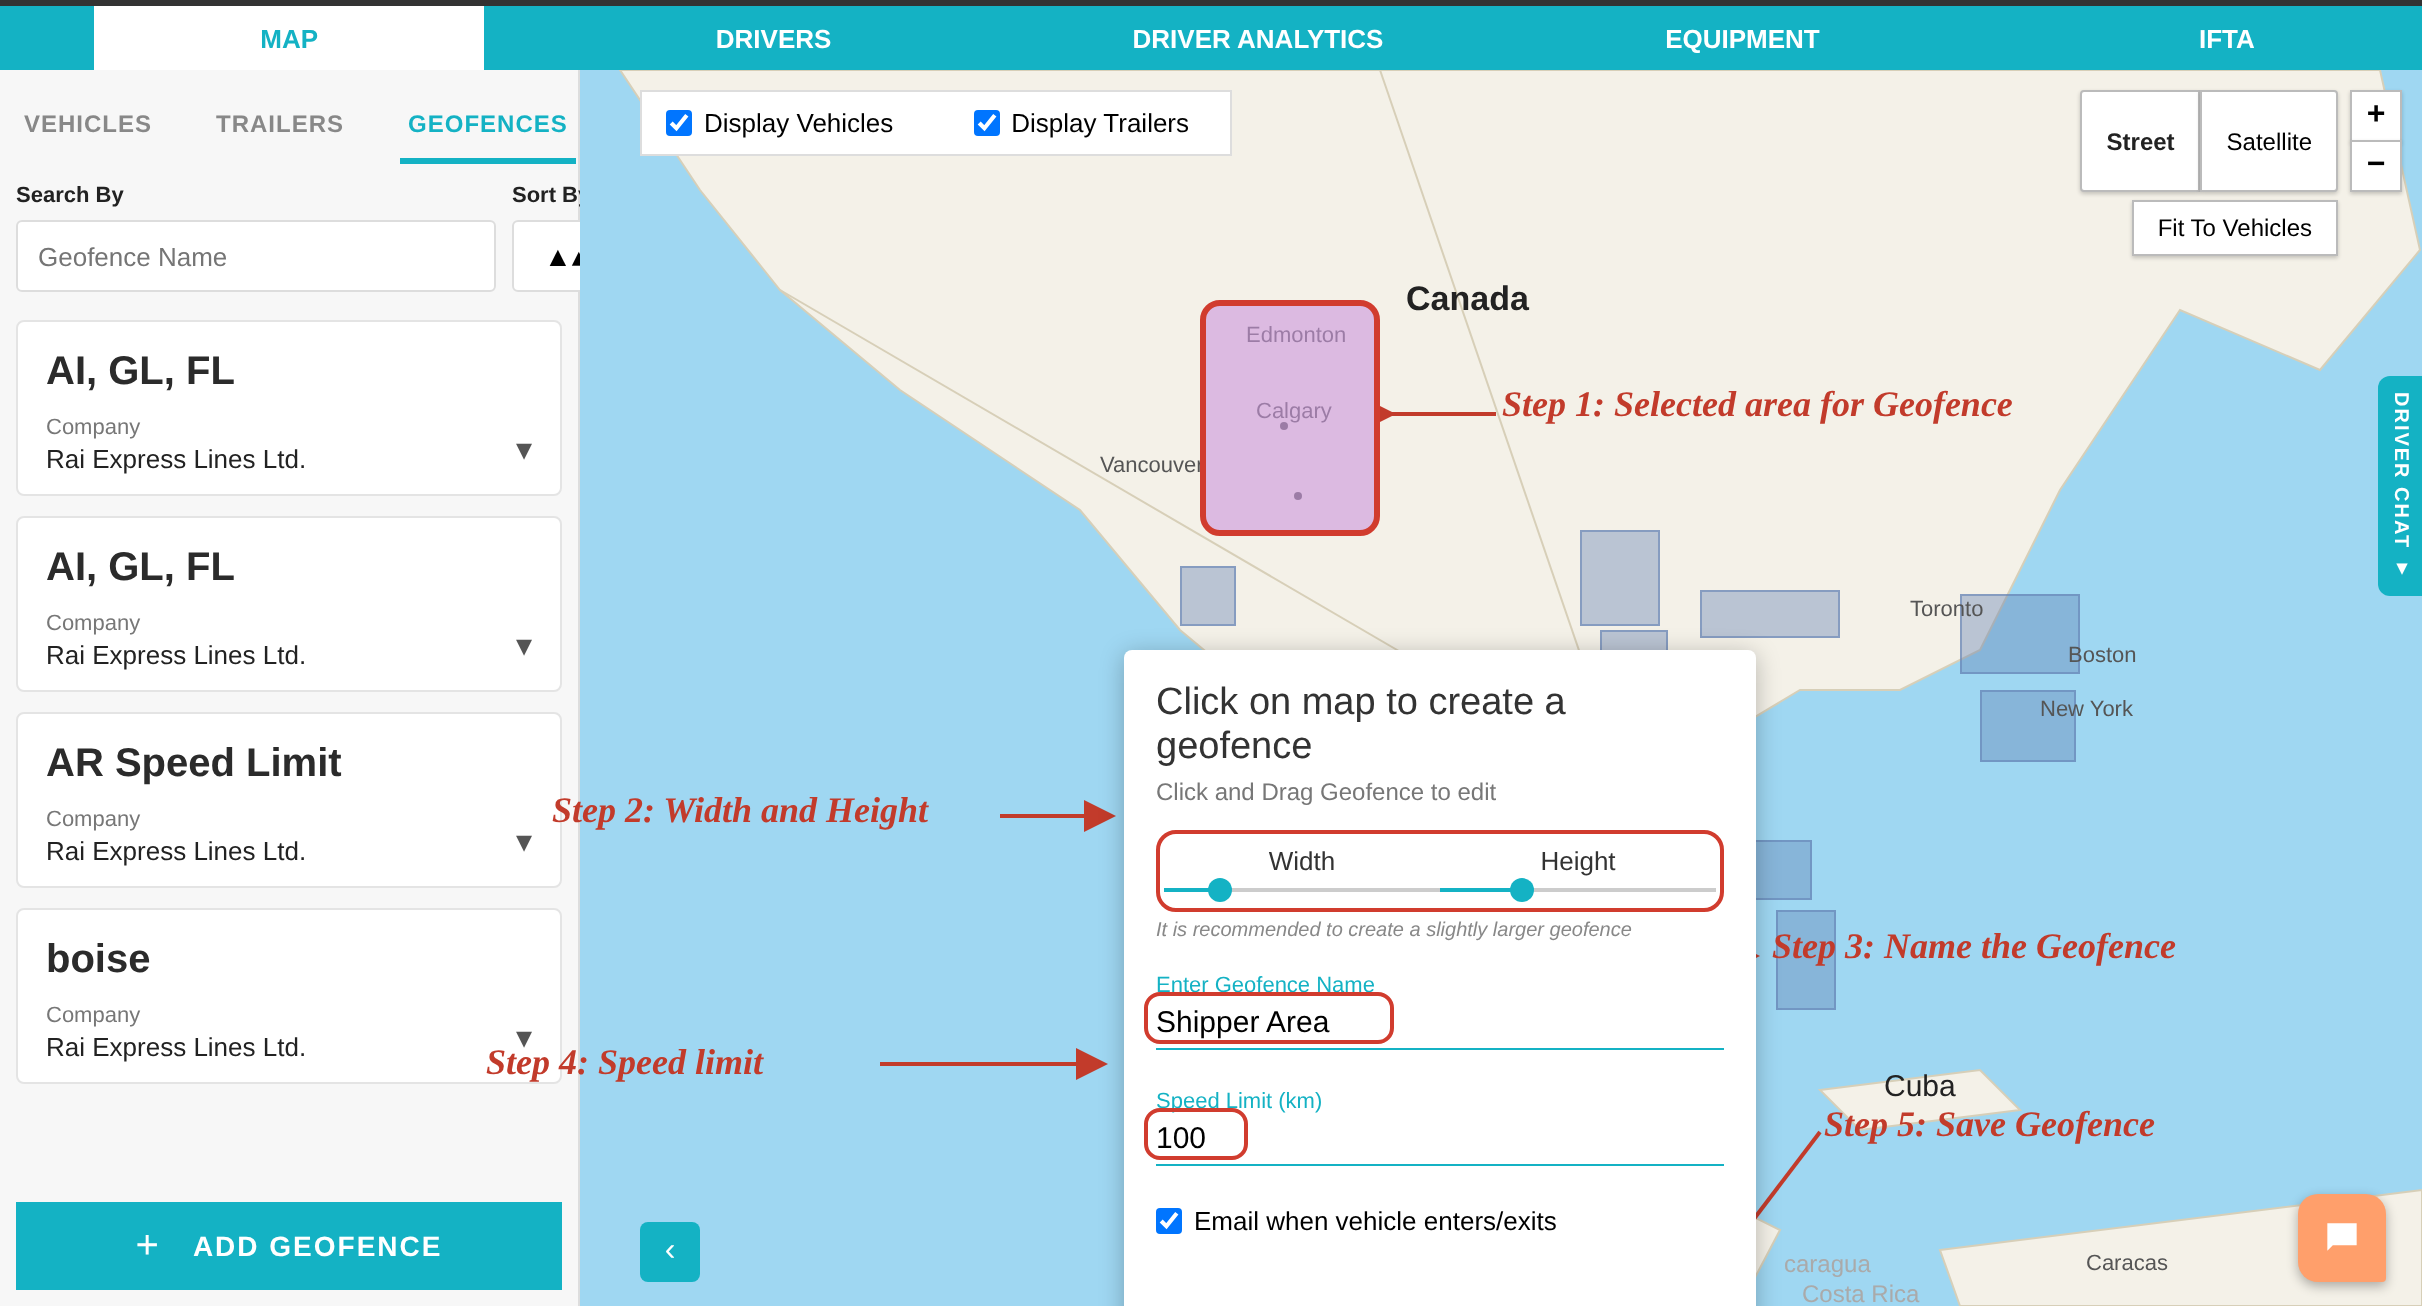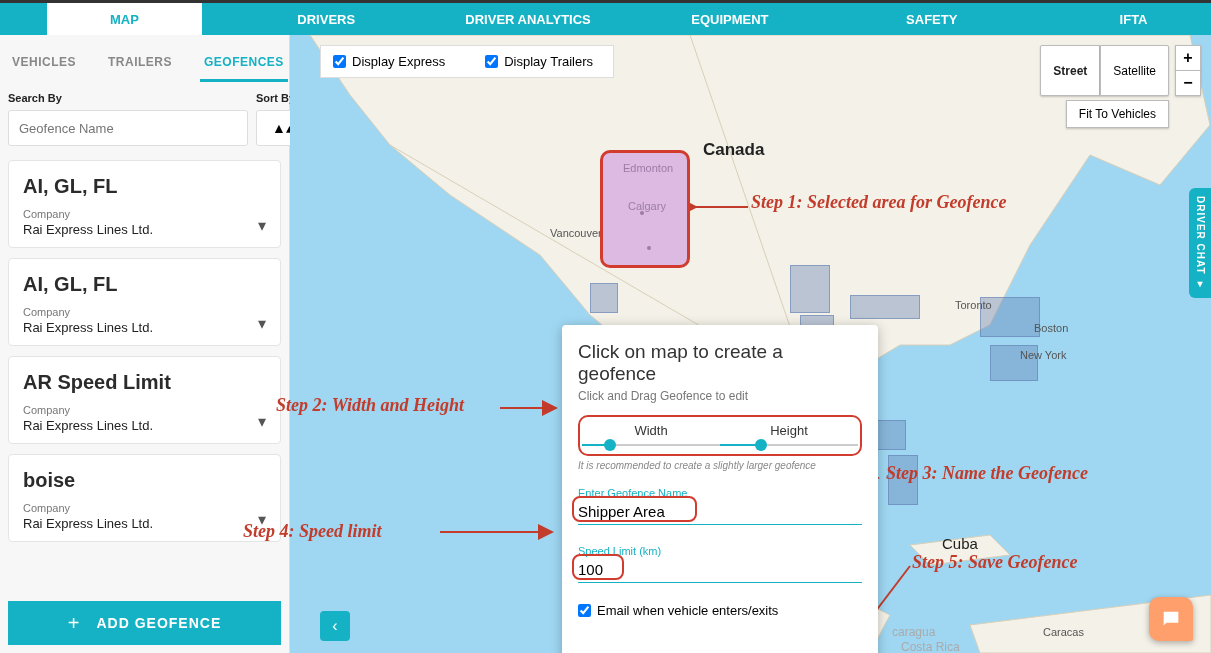--- a/index.html
+++ b/index.html
@@ -68,21 +68,20 @@
 </head>
 <body>
 
 <div class="topbar"></div>
 
 <div class="mainnav">
   <div class="tab active">MAP</div>
   <div class="tab">DRIVERS</div>
   <div class="tab">DRIVER ANALYTICS</div>
   <div class="tab">EQUIPMENT</div>
-  <div class="tab">SAFETY</div>
   <div class="tab">IFTA</div>
 </div>
 
 <div class="layout">
   <div class="sidebar">
     <div class="subtabs">
       <div class="subtab">VEHICLES</div>
       <div class="subtab">TRAILERS</div>
       <div class="subtab active">GEOFENCES</div>
     </div>
@@ -150,21 +149,21 @@
     <div class="existing-geofence" style="left:290px;top:290px;width:40px;height:30px;"></div>
     <div class="existing-geofence" style="left:560px;top:260px;width:70px;height:24px;"></div>
     <div class="existing-geofence" style="left:572px;top:385px;width:44px;height:30px;"></div>
     <div class="existing-geofence" style="left:598px;top:420px;width:30px;height:50px;"></div>
     <div class="existing-geofence" style="left:690px;top:262px;width:60px;height:40px;"></div>
     <div class="existing-geofence" style="left:700px;top:310px;width:48px;height:36px;"></div>
 
     <div class="display-options">
       <label>
         <input type="checkbox" checked="" style="">
-        <span>Display Express</span>
+        <span>Display Vehicles</span>
       </label>
       <label>
         <input type="checkbox" checked="" style="">
         <span>Display Trailers</span>
       </label>
     </div>
 
     <div class="map-controls-tr">
       <div class="mc-row">
         <div style="display:flex; border:0;">

